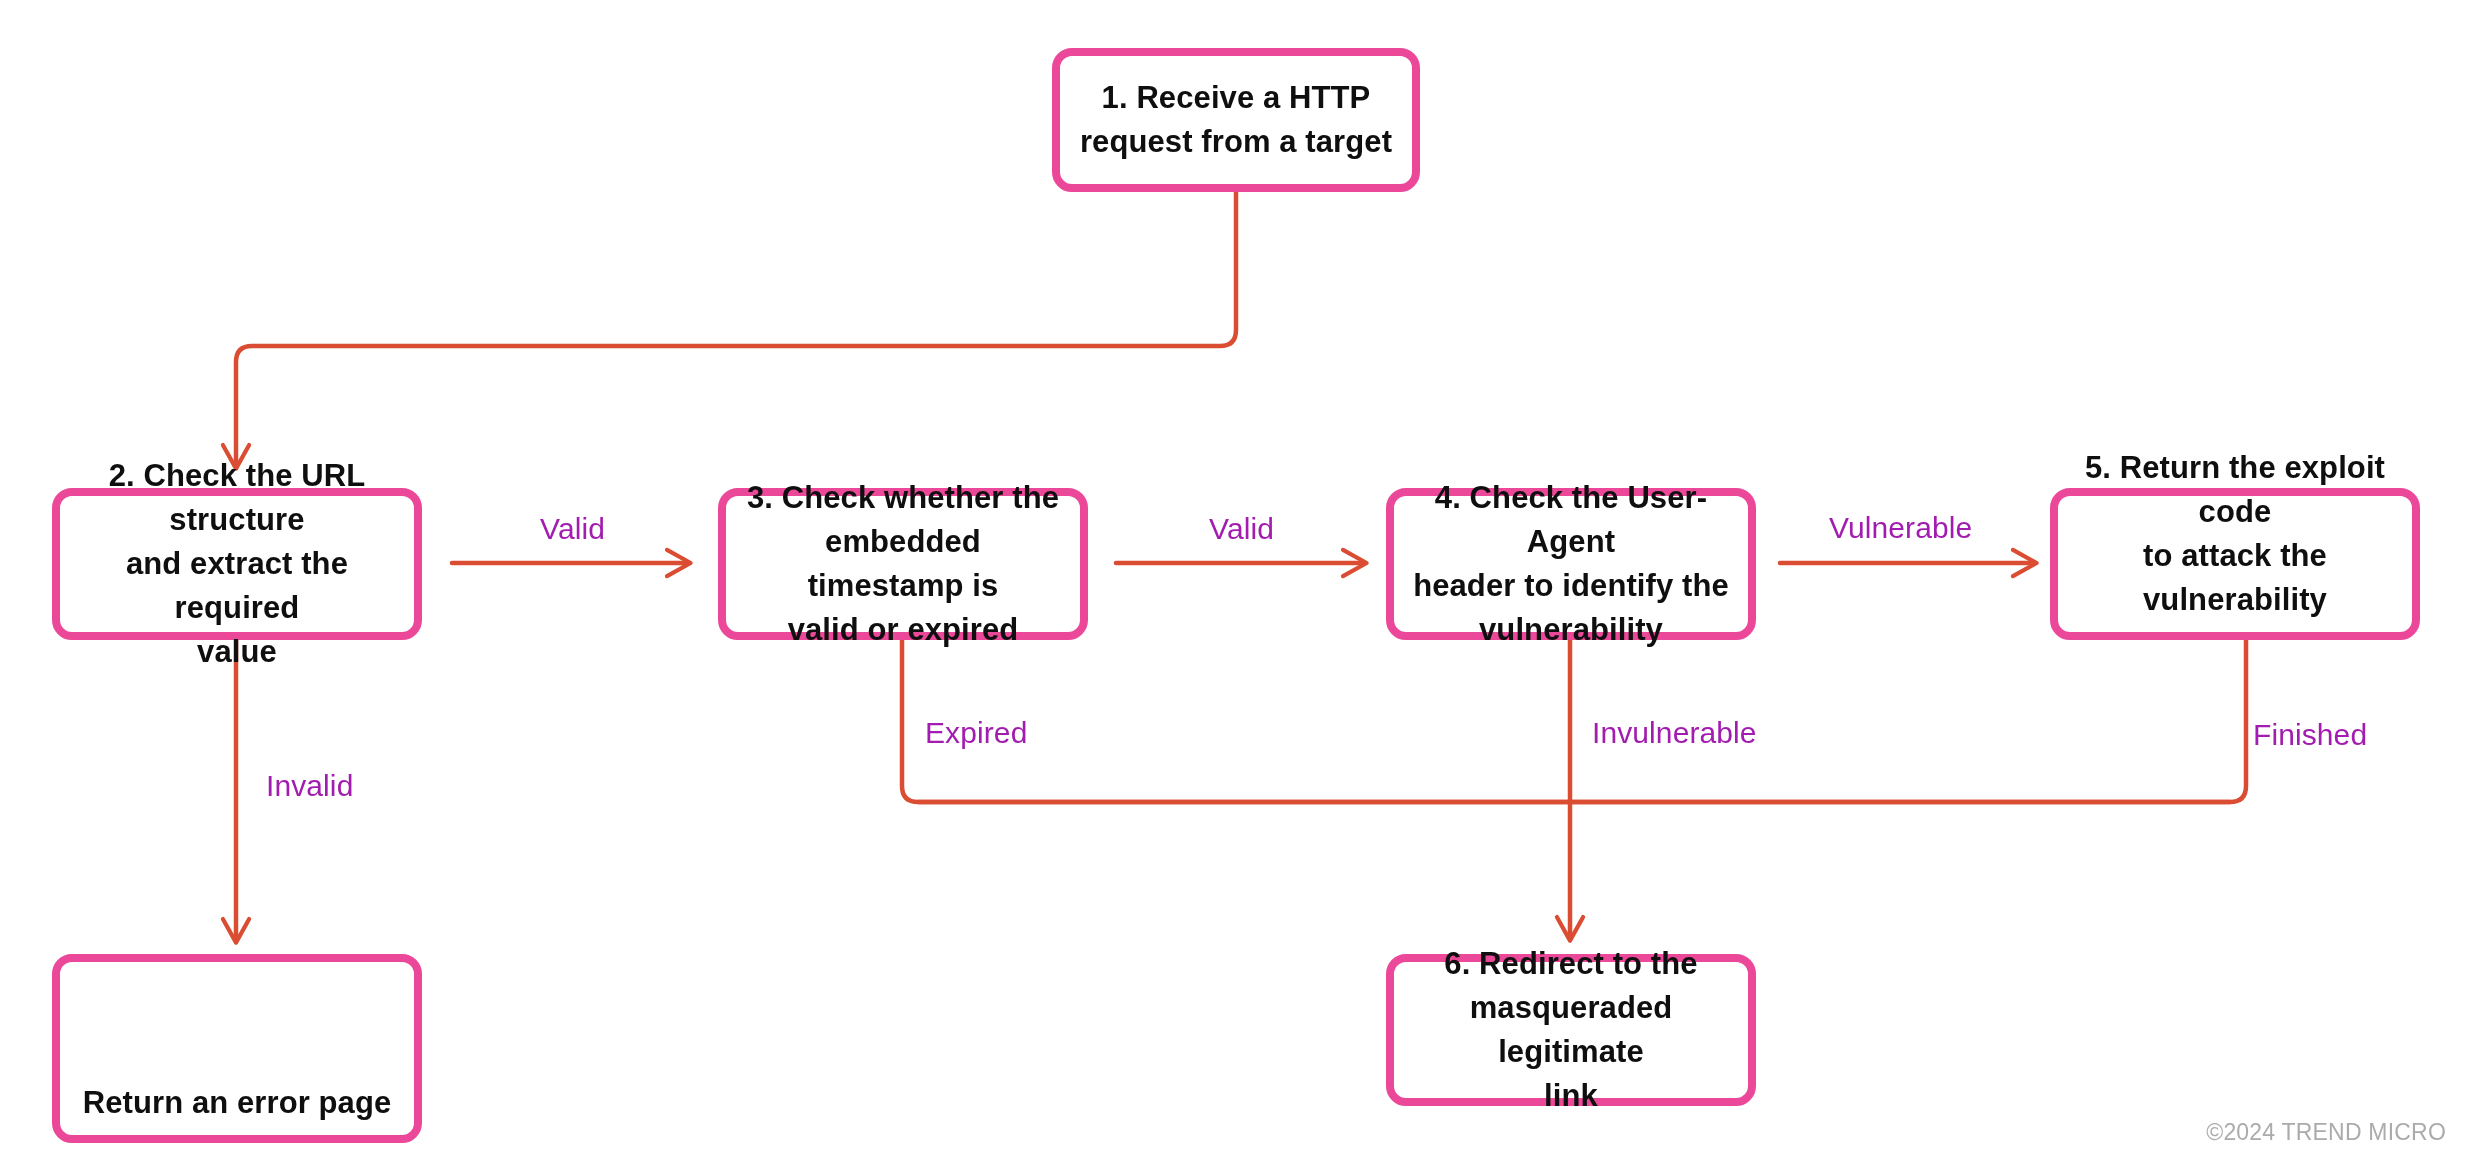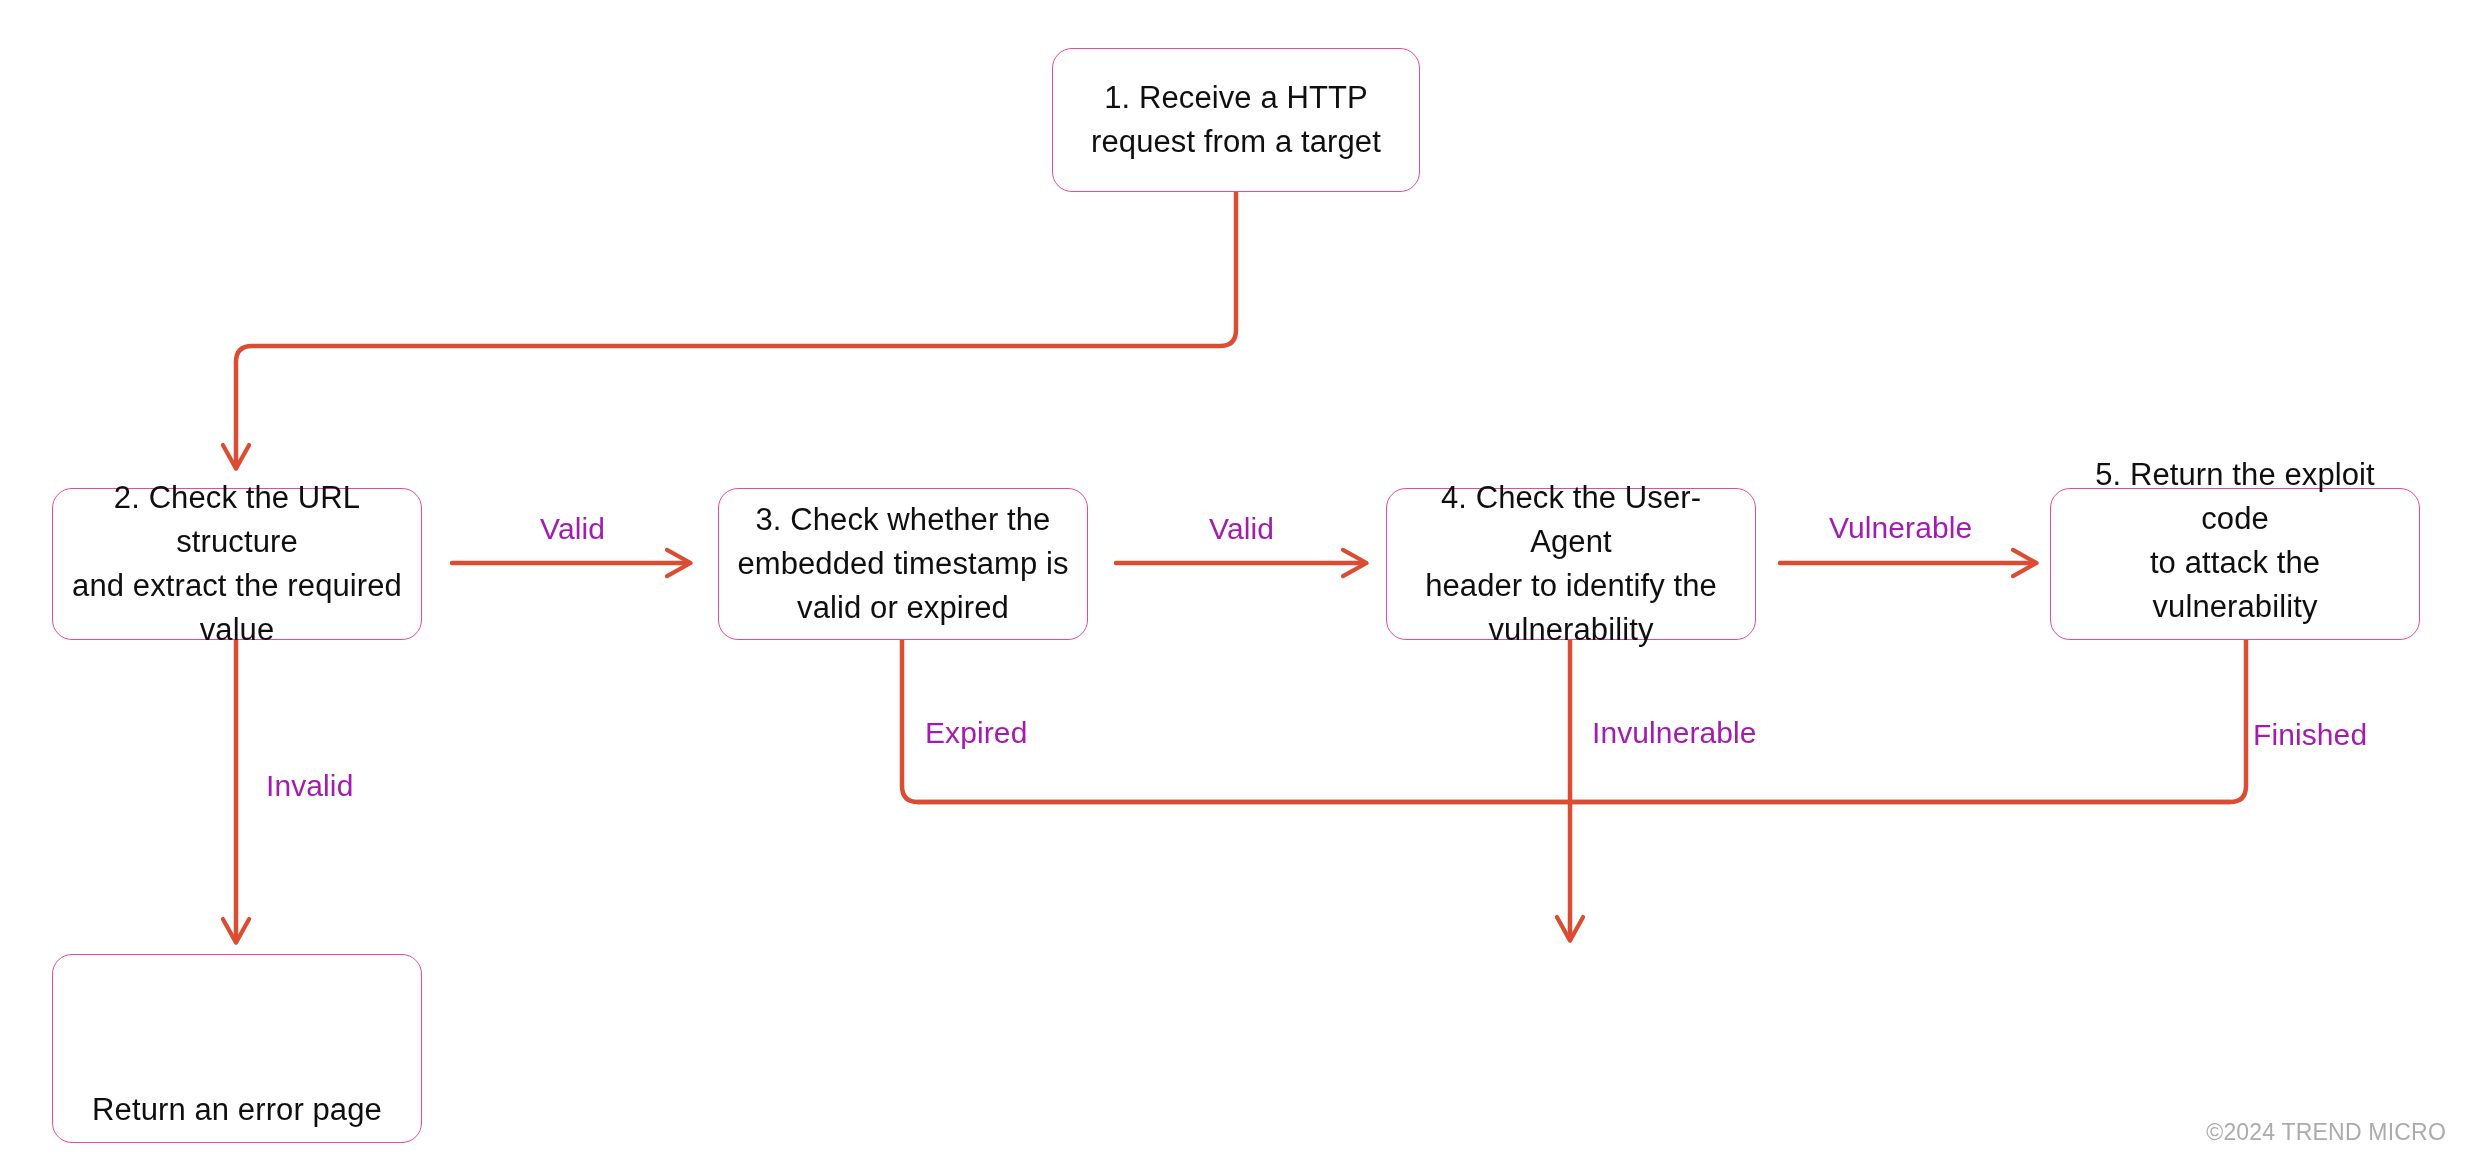--- a/index.html
+++ b/index.html
@@ -22,32 +22,33 @@
     position: absolute;
     left: 0;
     top: 0;
     width: 2468px;
     height: 1156px;
     pointer-events: none;
   }
   .node {
     position: absolute;
     box-sizing: border-box;
-    border: 1px solid #ec4899;
+    border: 8px solid #ec4899;
     border-radius: 20px;
     background: #ffffff;
     display: flex;
     align-items: center;
     justify-content: center;
     text-align: center;
     color: #0f0f0f;
     font-size: 31px;
     line-height: 1.42;
     letter-spacing: 0.1px;
     padding: 10px 18px;
+    font-weight: bold;
   }
   .node-label {
     display: block;
     white-space: pre-line;
   }
   .edge-label {
     position: absolute;
     color: #a21caf;
     font-size: 30px;
     line-height: 1.2;
@@ -114,20 +115,25 @@
     <span class="node-label">4. Check the User-Agent
 header to identify the
 vulnerability</span>
   </div>
 
   <div class="node" style="left:2050px; top:488px; width:370px; height:152px;align-items:flex-end;">
     <span class="node-label">5. Return the exploit code
 to attack the vulnerability</span>
   </div>
 
+  <div class="node" style="left:1386px; top:954px; width:370px; height:152px;">
+    <span class="node-label">6. Redirect to the
+masqueraded legitimate
+link</span>
+  </div>
 
   <div class="node" style="left:52px; top:954px; width:370px; height:189px;align-items:flex-end;">
     <span class="node-label">Return an error page</span>
   </div>
 
   <div class="edge-label" style="left:540px; top:511px;">Valid</div>
 
   <div class="edge-label" style="left:1209px; top:511px;">Valid</div>
 
   <div class="edge-label" style="left:1829px; top:510px;">Vulnerable</div>

